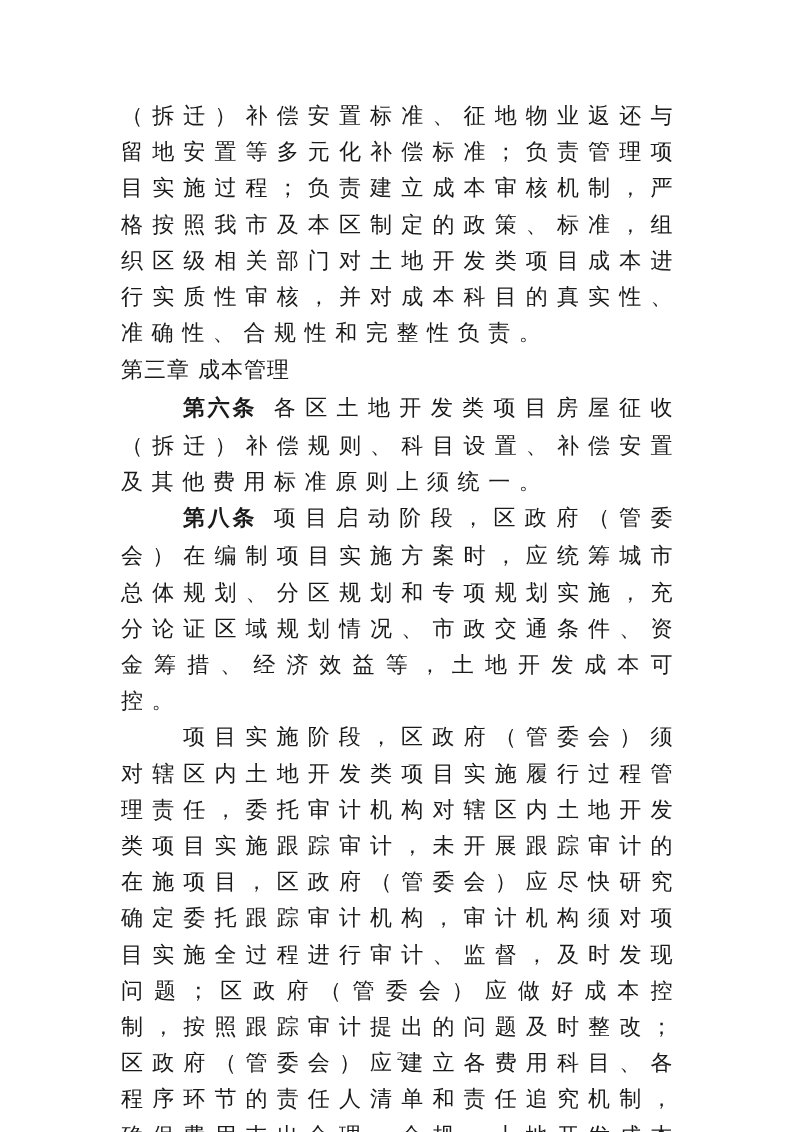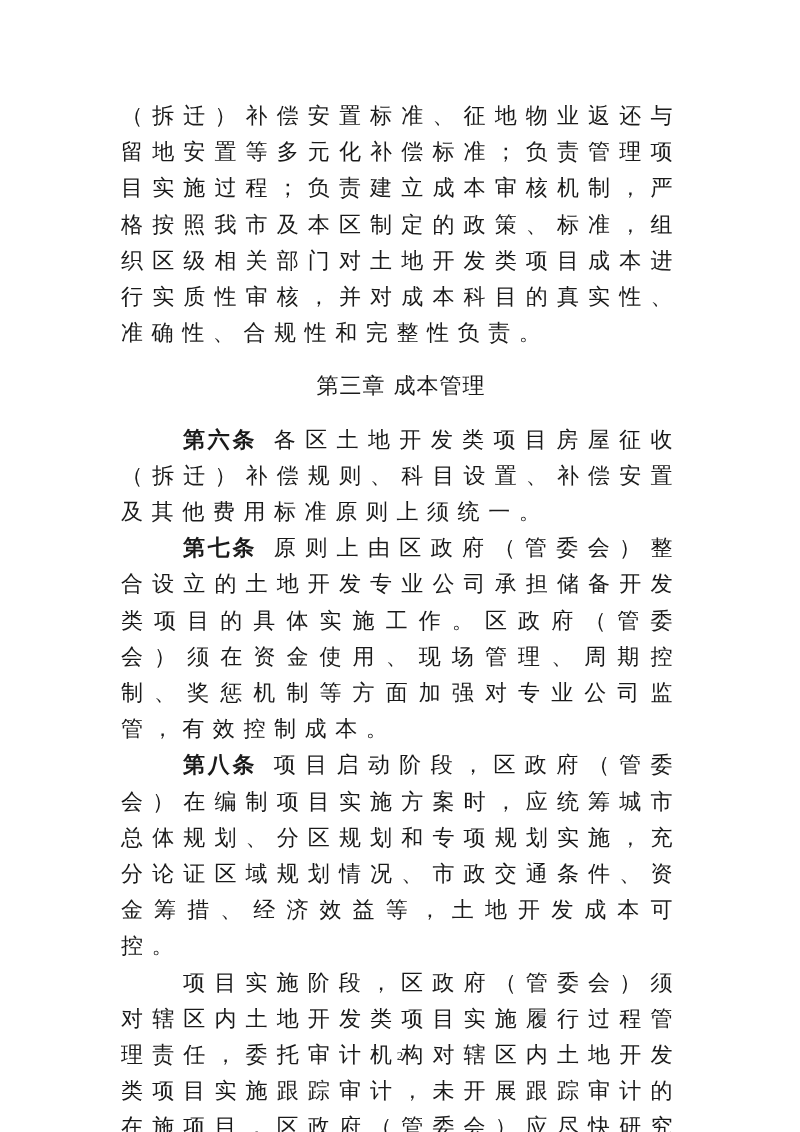--- a/index.html
+++ b/index.html
@@ -11,46 +11,45 @@
       position: absolute; left: 121px; top: 98px; width: 560px;
       font-family: "DejaVu Serif", "Liberation Serif", serif;
       color: #1a1a1a;
       font-size: 22px;
       line-height: 36.2px;
       letter-spacing: 8.6px;
     }
     .para { margin: 0; text-align: justify; text-align-last: left; }
     .para.indent { text-indent: 62px; }
     .article-label {
-      font-family: Liberation Serif, serif;
+      font-family: Liberation Mono, monospace;
       font-weight: bold; letter-spacing: 2px;
     }
     .chapter-title {
-      margin: 16px; text-align: center;
+      margin: 0; text-align: left;
       font-family: "DejaVu Sans", "Liberation Sans", sans-serif;
       font-size: 22px; letter-spacing: 1px; font-weight: normal;
       line-height: 36.2px; padding-top: 1px; padding-bottom: 1px;
     }
     .page-number {
       position: absolute; left: 392px; top: 1048px; width: 16px; text-align: center;
       font-family: "Liberation Serif", serif; font-size: 13px; color: #333;
     }
   </style>
 </head>
 <body>
 
 <div class="page">
   <div class="content">
     <p class="para">（拆迁）补偿安置标准、征地物业返还与留地安置等多元化补偿标准；负责管理项目实施过程；负责建立成本审核机制，严格按照我市及本区制定的政策、标准，组织区级相关部门对土地开发类项目成本进行实质性审核，并对成本科目的真实性、准确性、合规性和完整性负责。</p>
 
     <h2 class="chapter-title">第三章  成本管理</h2>
 
     <p class="para indent"><span class="article-label">第六条</span><span> 各区土地开发类项目房屋征收（拆迁）补偿规则、科目设置、补偿安置及其他费用标准原则上须统一。</span></p>
 
-    <p class="para indent"><span class="article-label">第七条</span><span> 原则上由区政府（管委会）整合设立的土地开发专业公司承担储备开发类项目的具体实施工作。区政府（管委会）须在资金使用、现场管理、周期控制、奖惩机制等方面加强对专业公司监管，有效控制成本。</span></p>
 
     <p class="para indent"><span class="article-label">第八条</span><span> 项目启动阶段，区政府（管委会）在编制项目实施方案时，应统筹城市总体规划、分区规划和专项规划实施，充分论证区域规划情况、市政交通条件、资金筹措、经济效益等，土地开发成本可控。</span></p>
 
     <p class="para indent">项目实施阶段，区政府（管委会）须对辖区内土地开发类项目实施履行过程管理责任，委托审计机构对辖区内土地开发类项目实施跟踪审计，未开展跟踪审计的在施项目，区政府（管委会）应尽快研究确定委托跟踪审计机构，审计机构须对项目实施全过程进行审计、监督，及时发现问题；区政府（管委会）应做好成本控制，按照跟踪审计提出的问题及时整改；区政府（管委会）应建立各费用科目、各程序环节的责任人清单和责任追究机制，确保费用支出合理、合规，土地开发成本可控。</p>
 
   </div>
 
   <div class="page-number">2</div>
 </div>
 

